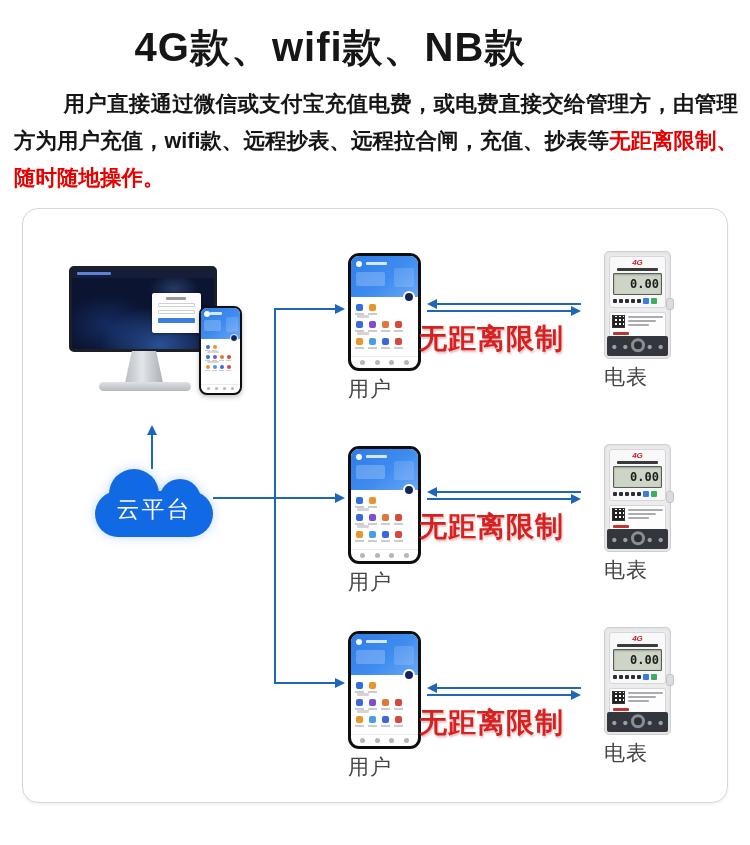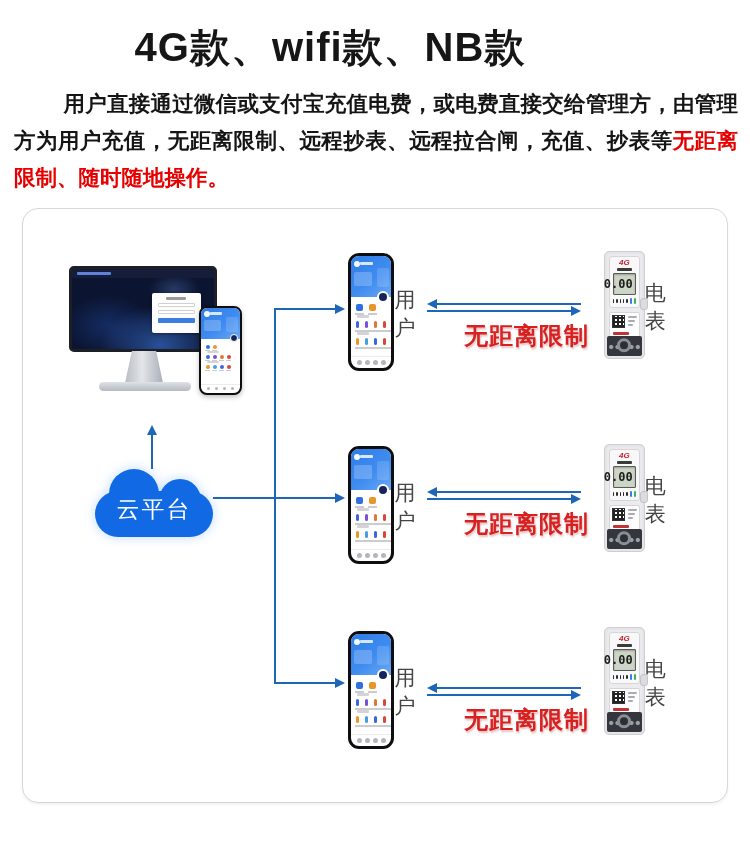--- a/index.html
+++ b/index.html
@@ -88,22 +88,22 @@
     border-top:5px solid transparent;border-bottom:5px solid transparent;border-left:10px solid var(--line-blue)}
   .tri-l{position:absolute;left:-9px;top:-4px;width:0;height:0;
     border-top:5px solid transparent;border-bottom:5px solid transparent;border-right:10px solid var(--line-blue)}
   .tri-u{position:absolute;left:-4px;top:-8px;width:0;height:0;
     border-left:5px solid transparent;border-right:5px solid transparent;border-bottom:10px solid var(--line-blue)}
 
   
   .dbl{position:absolute;width:154px;height:60px}
   .dbl .l1{position:absolute;left:9px;right:0;top:0;height:2px;background:var(--line-blue)}
   .dbl .l2{position:absolute;left:0;right:9px;top:7px;height:2px;background:var(--line-blue)}
-  .dbl-label{position:absolute;left:-8px;right:-8px;top:17px;text-align:right;
-    font-size:24px;font-weight:700;color:var(--arrow-red);letter-spacing:1px;
+  .dbl-label{position:absolute;left:-8px;right:-8px;top:17px;text-align:left;
+    font-size:28px;font-weight:700;color:var(--arrow-red);letter-spacing:1px;
     text-shadow:1px 2px 2px rgba(150,0,0,.25)}
 
   
   .meter{position:relative;width:67px;height:108px;background:#ececee;border:1px solid #cfcfd3;
     border-radius:5px;box-shadow:inset 0 0 4px rgba(0,0,0,.08)}
   .m-hook{position:absolute;right:-4px;top:46px;width:8px;height:12px;background:#dcdcdf;
     border:1px solid #c4c4c8;border-radius:3px}
   .m-top{position:absolute;left:4px;right:4px;top:4px;height:52px;background:#f8f8f8;
     border:1px solid #d6d6da;border-radius:3px;padding:1px 3px}
   .m-brand{color:#c4222a;font-size:8px;font-weight:700;font-style:italic;text-align:center;line-height:9px}
@@ -129,33 +129,33 @@
   .m-terms{position:absolute;left:2px;right:2px;bottom:2px;height:20px;background:#33363c;
     border-radius:2px;
     background-image:radial-gradient(circle at 12% 55%, #9aa0a8 1.6px, transparent 2.6px),
       radial-gradient(circle at 30% 55%, #9aa0a8 1.6px, transparent 2.6px),
       radial-gradient(circle at 70% 55%, #9aa0a8 1.6px, transparent 2.6px),
       radial-gradient(circle at 88% 55%, #9aa0a8 1.6px, transparent 2.6px)}
   .m-seal{position:absolute;left:50%;top:50%;transform:translate(-50%,-55%);
     width:14px;height:14px;border-radius:50%;border:3px solid #8a8f96;background:#2c2f34}
 
   
-  .col{position:absolute;display:flex;flex-direction:row;align-items:center}
+  .col{position:absolute;display:flex;flex-direction:column;align-items:flex-start}
   .col-label{margin-top:4px;font-size:21px;color:#454545;letter-spacing:1px}
   .admin-label{position:absolute;left:70px;top:184px;width:120px;text-align:center;
     font-size:22px;color:#4a4a4a;letter-spacing:2px}
 </style>
 </head>
 <body>
 
 <div class="page">
 
   <div class="title">4G款、wifi款、NB款</div>
 
-  <p class="intro"><span>用户直接通过微信或支付宝充值电费，或电费直接交给管理方，由管理方为用户充值，无距离限制、远程抄表、远程拉合闸，充值、抄表等</span><span class="red">无距离限制、随时随地操作。</span></p>
+  <p class="intro"><span>用户直接通过微信或支付宝充值电费，或电费直接交给管理方，由管理方为用户充值，wifi款、远程抄表、远程拉合闸，充值、抄表等</span><span class="red">无距离限制、随时随地操作。</span></p>
 
   <div class="panel">
 
     <div class="monitor">
       <div class="mon-glow"></div>
       <div class="mon-topbar">
         <span class="mon-logo"></span>
       </div>
       <div class="mon-login">
         <i class="t"></i>

